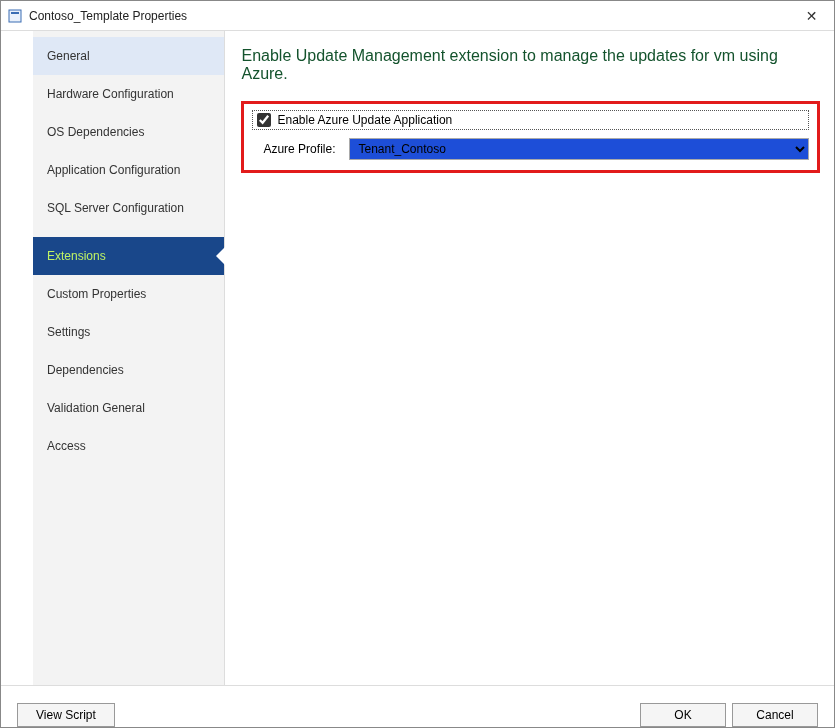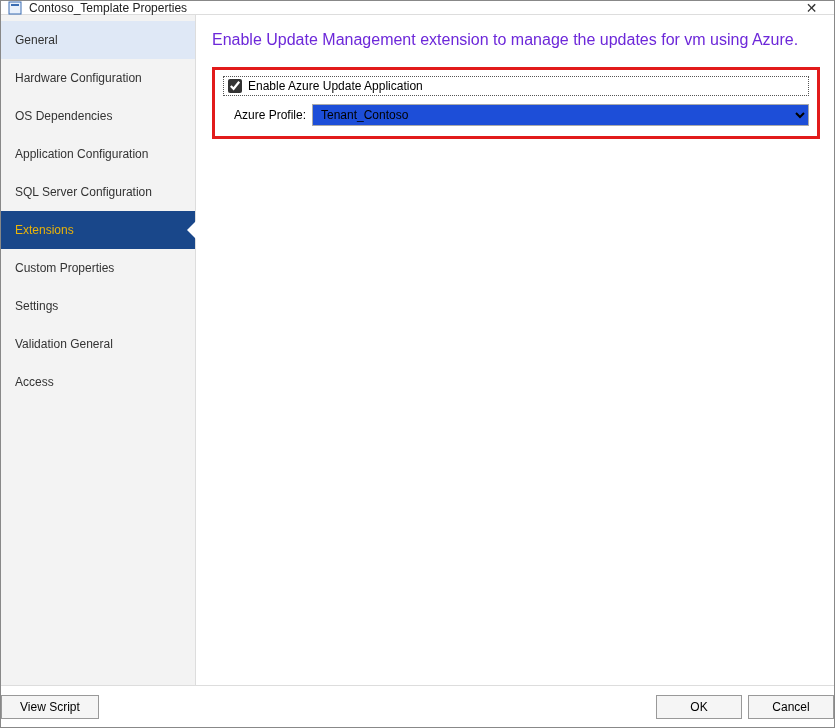--- a/index.html
+++ b/index.html
@@ -5,21 +5,21 @@
   * { box-sizing: border-box; }
   html, body { margin: 0; padding: 0; font-family: "Segoe UI", Tahoma, sans-serif; font-size: 12px; }
   .window {
     width: 835px; height: 728px;
     border: 1px solid #888;
     background: #fff;
     display: flex; flex-direction: column;
     position: relative;
   }
   .titlebar {
-    height: 14px; width: 100%;
+    height: 30px; width: 100%;
     background: #fff;
     display: flex; align-items: center;
     border-bottom: 1px solid #ddd;
     padding-left: 6px;
   }
   .titlebar .app-icon {
     width: 16px; height: 16px;
     margin-right: 6px;
     display: inline-flex; align-items: center; justify-content: center;
   }
@@ -29,59 +29,61 @@
     width: 45px; height: 30px;
     display: flex; align-items: center; justify-content: center;
     font-size: 14px; color: #333;
     cursor: pointer;
   }
 
   .body {
     flex: 1 1 auto;
     display: flex;
     overflow: hidden;
+    padding-left: 32px;
   }
 
   .sidebar {
     width: 195px;
     background: #f3f3f3;
     border-right: 1px solid #ddd;
     padding-top: 6px;
   }
   .sidebar-item {
     height: 38px;
     display: flex; align-items: center;
     padding-left: 14px;
     color: #333;
     cursor: pointer;
     position: relative;
   }
   .sidebar-item.general { background: #dfe8f6; }
   .sidebar-item.selected {
     background: #19478a;
-    color: #eab308;
+    color: #bef264;
+    margin-top: 10px;
   }
   .sidebar-item.selected::after {
     content: "";
     position: absolute;
     right: -0.5px; top: 50%;
     transform: translateY(-50%);
     width: 0; height: 0;
     border-top: 9px solid transparent;
     border-bottom: 9px solid transparent;
     border-right: 9px solid #fff;
   }
 
   .main {
     flex: 1 1 auto;
     padding: 14px 14px 0 16px;
     position: relative;
   }
   .main-heading {
-    color: #6d28d9;
+    color: #14532d;
     font-size: 16px;
     margin: 2px 0 18px 0;
     font-weight: 400;
   }
   .highlight-box {
     border: 3px solid #e21b1b;
     padding: 6px 8px 10px 8px;
   }
   .checkbox-row {
     border: 1px dotted #555;
@@ -90,41 +92,41 @@
     gap: 6px;
     margin-bottom: 8px;
   }
   .checkbox-row input[type="checkbox"] {
     width: 14px; height: 14px;
     accent-color: #333;
     margin: 0;
   }
   .profile-row {
     display: flex; align-items: center;
-    gap: 4px;
+    gap: 12px;
   }
   .profile-label {
     width: 85px;
     text-align: right;
     padding-right: 2px;
   }
   .profile-select {
     flex: 1 1 auto;
     height: 22px;
     border: 1px solid #aaa;
     background: #1d4ed8;
     font-family: inherit; font-size: 12px;
     padding: 0 4px;
   }
 
   .footer {
     height: 42px;
     border-top: 1px solid #ddd;
-    display: flex; align-items: center;
-    padding: 0 0;
+    display: flex; align-items: flex-end;
+    padding: 0 16px;
     gap: 6px;
     background: #fff;
   }
   .footer .spacer { flex: 1 1 auto; }
   .footer button, .btn {
     height: 24px;
     border: 1px solid #999;
     background: #f5f5f5;
     font-family: inherit; font-size: 12px;
     padding: 0 18px;
@@ -173,20 +175,23 @@
       <div class="sidebar-item selected">
         <span>Extensions</span>
       </div>
       <div class="sidebar-item">
         <span>Custom Properties</span>
       </div>
       <div class="sidebar-item">
         <span>Settings</span>
       </div>
       <div class="sidebar-item">
+        <span>Dependencies</span>
+      </div>
+      <div class="sidebar-item">
         <span>Validation General</span>
       </div>
       <div class="sidebar-item">
         <span>Access</span>
       </div>
     </div>
 
     <div class="main">
       <div class="main-heading">Enable Update Management extension to manage the updates for vm using Azure.</div>
 

